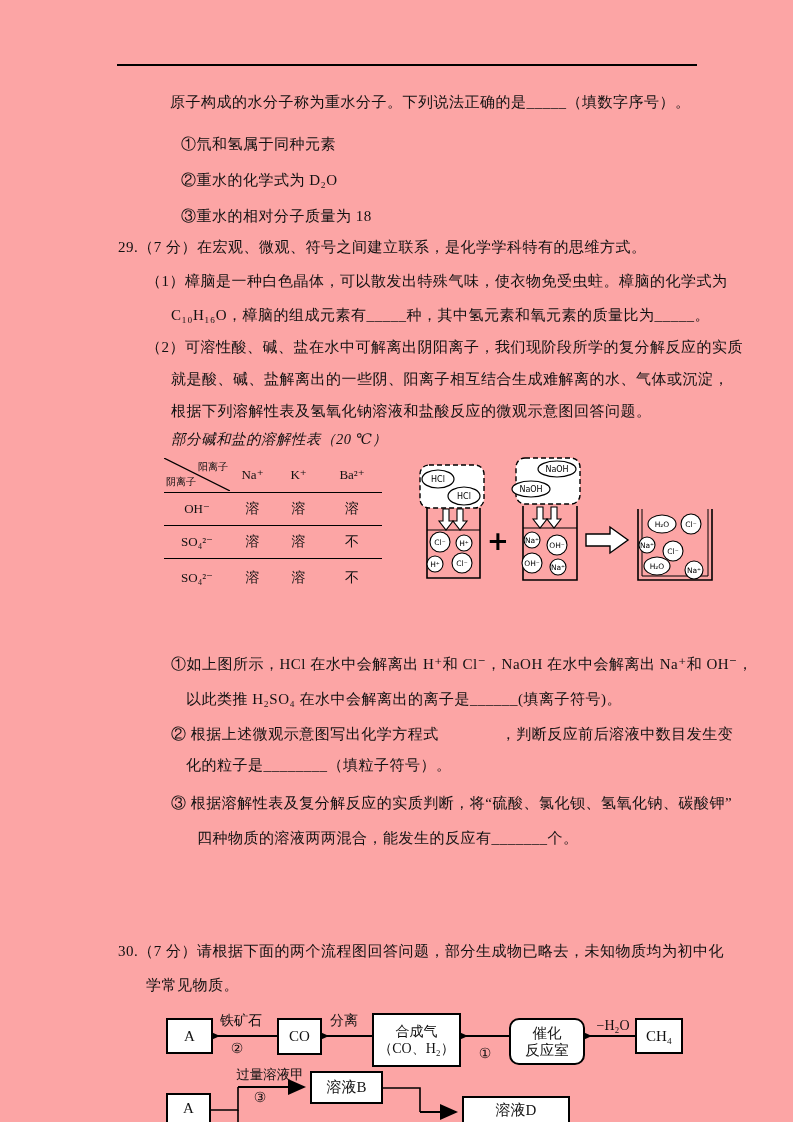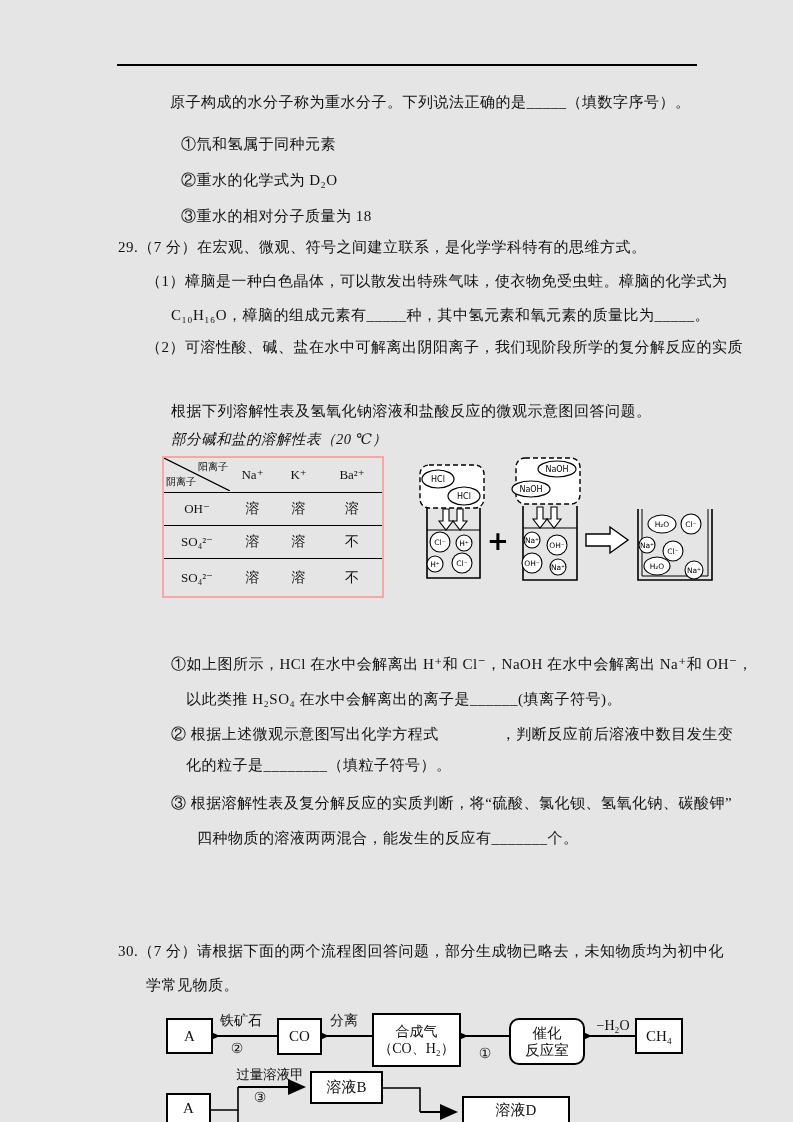--- a/index.html
+++ b/index.html
@@ -1,17 +1,17 @@
 <!DOCTYPE html>
 <html><head>
 <meta charset="utf-8">
 <style>
   html,body{margin:0;padding:0;background:#888;}
   #page{
-    position:relative;width:793px;height:1122px;background:#e5e5e5;
+    position:relative;width:793px;height:1122px;background:#fca5a5;
     font-family:"Liberation Serif","DejaVu Serif",serif;color:#111;overflow:hidden;
   }
   .line{position:absolute;font-size:15px;line-height:20px;white-space:nowrap;letter-spacing:0.5px;}
   .rule{position:absolute;background:#000;}
   
   #sol-table{position:absolute;left:162px;top:456px;width:222px;height:142px;
     border:2px solid #fca5a5;box-sizing:border-box;display:grid;
     grid-template-columns:66px 45px 47px 60px;grid-template-rows:35px 33px 33px 37px;}
   #sol-table .cell{display:flex;align-items:center;justify-content:center;
     font-size:13px;border-bottom:1.5px solid #000;position:relative;}
@@ -35,20 +35,21 @@
 
   <div class="line" style="left:170px;top:92px;">原子构成的水分子称为重水分子。下列说法正确的是_____（填数字序号）。</div>
   <div class="line" style="left:181px;top:134px;">①氘和氢属于同种元素</div>
   <div class="line" style="left:181px;top:170px;">②重水的化学式为 D₂O</div>
   <div class="line" style="left:181px;top:206px;">③重水的相对分子质量为 18</div>
 
   <div class="line" style="left:118px;top:237px;">29.（7 分）在宏观、微观、符号之间建立联系，是化学学科特有的思维方式。</div>
   <div class="line" style="left:146px;top:271px;">（1）樟脑是一种白色晶体，可以散发出特殊气味，使衣物免受虫蛀。樟脑的化学式为</div>
   <div class="line" style="left:171px;top:305px;">C₁₀H₁₆O，樟脑的组成元素有_____种，其中氢元素和氧元素的质量比为_____。</div>
   <div class="line" style="left:146px;top:337px;">（2）可溶性酸、碱、盐在水中可解离出阴阳离子，我们现阶段所学的复分解反应的实质</div>
+  <div class="line" style="left:171px;top:369px;">就是酸、碱、盐解离出的一些阴、阳离子相互结合生成难解离的水、气体或沉淀，</div>
   <div class="line" style="left:171px;top:401px;">根据下列溶解性表及氢氧化钠溶液和盐酸反应的微观示意图回答问题。</div>
   <div class="line" style="left:171px;top:429px;font-style:italic;font-size:14.5px;">部分碱和盐的溶解性表（20 ℃）</div>
 
   <div id="sol-table">
     <div class="cell" id="corner-cell">
       <svg width="66" height="33" style="position:absolute;left:0;top:0;">
         <line x1="0" y1="0" x2="66" y2="33" stroke="#000" stroke-width="1.2"></line>
       </svg>
       <span class="tr-label">阳离子</span>
       <span class="bl-label">阴离子</span>

